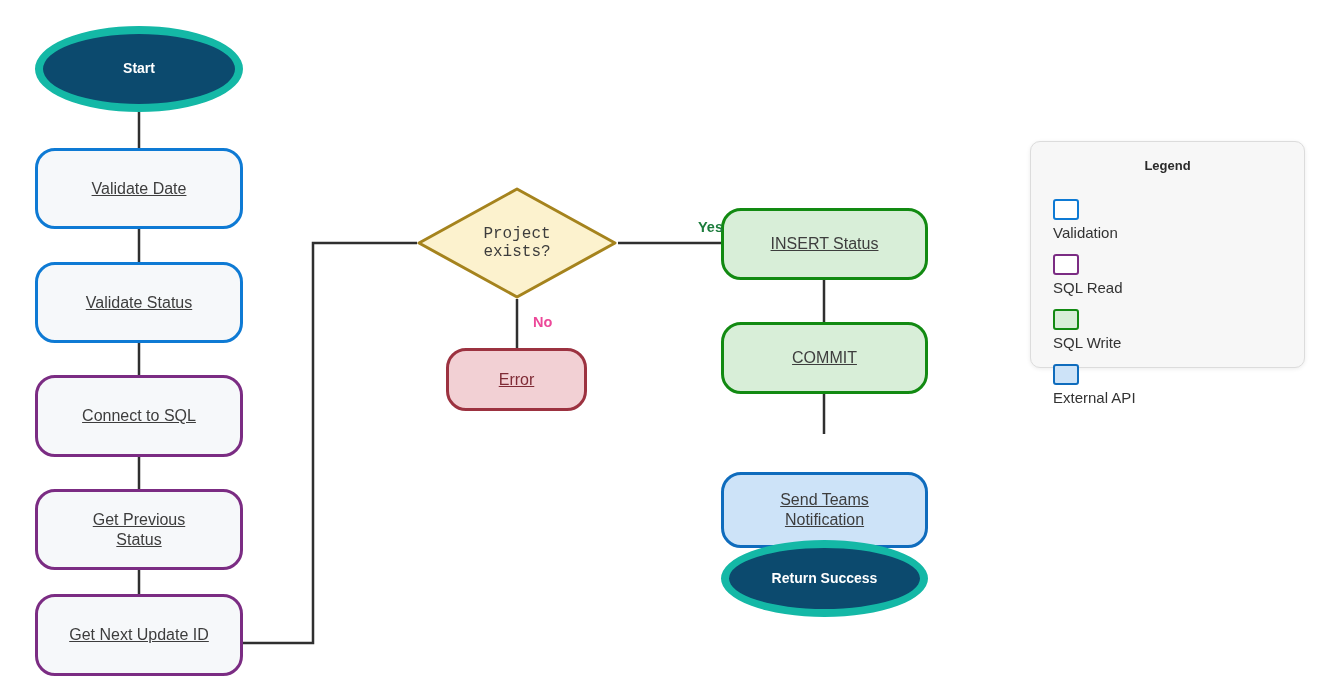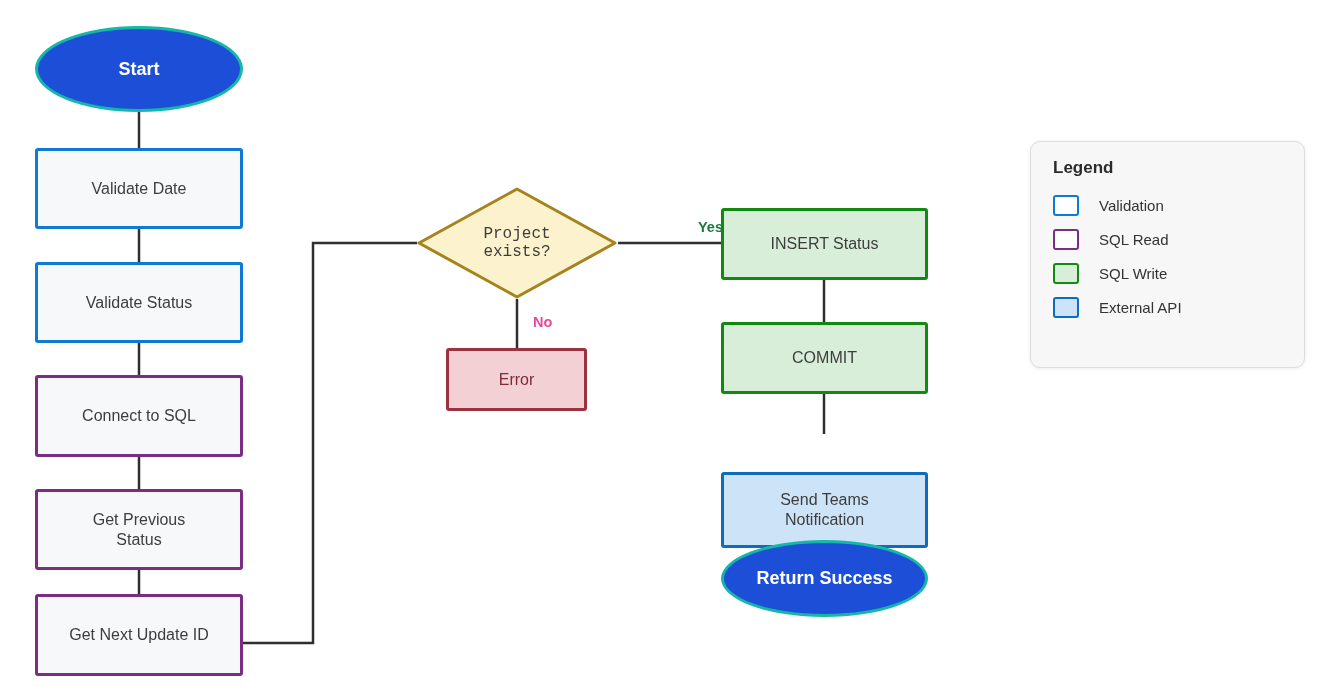--- a/index.html
+++ b/index.html
@@ -6,50 +6,50 @@
   .canvas{
     position:relative;width:1330px;height:700px;background:#ffffff;overflow:hidden;
     font-family:"Liberation Sans","DejaVu Sans",sans-serif;color:#3d3d3d;
   }
   svg.edges{position:absolute;left:0;top:0;z-index:0;}
   svg.edges path{stroke:#2f2f2f;stroke-width:2.5;fill:none;}
   .node{
     position:absolute;z-index:2;display:flex;align-items:center;justify-content:center;
     text-align:center;font-size:16px;line-height:1.25;box-sizing:border-box;
   }
-  .process{background:#f6f8fa;border-radius:3px;border:3px solid transparent;}
+  .process{background:#f6f8fa;border-radius:20px;border:3px solid transparent;text-decoration:underline;}
   .b-validate{border-color:#0e7ad4;}
   .b-sqlread{border-color:#7b2c83;}
   .b-sqlwrite{border-color:#128a12;background:#d8eed8;}
   .b-api{border-color:#0f6cbd;background:#cde3f8;margin-top:38px;}
   .b-error{border-color:#9c3240;background:#f2d0d4;color:#7f2a35;}
   .ellipse{
-    background:#1d4ed8;border:3px solid #14b8a6;border-radius:50%;
-    color:#ffffff;font-weight:bold;font-size:18px;
+    background:#0c4a6e;border:8px solid #14b8a6;border-radius:50%;
+    color:#ffffff;font-weight:bold;font-size:14px;
   }
   .diamond{position:absolute;z-index:2;}
   .diamond .dlabel{
     position:absolute;left:0;top:0;width:100%;height:100%;
     display:flex;align-items:center;justify-content:center;text-align:center;
     font-size:16px;color:#3d3d3d;
   }
   .dlabel span{max-width:100px;font-family:Liberation Mono, monospace;}
   .edge-label{position:absolute;z-index:3;font-size:14.5px;font-weight:bold;}
   .lbl-yes{color:#1c7c3c;}
   .lbl-no{color:#ec4899;}
   .wrap120{max-width:125px;display:inline-block;}
   .wrap150{max-width:150px;display:inline-block;}
   .legend{
     position:absolute;left:1030px;top:141px;width:275px;height:227px;z-index:2;
     background:#f7f7f7;border:1px solid #dcdcdc;border-radius:10px;
     box-shadow:0 1px 4px rgba(0,0,0,0.08);box-sizing:border-box;
     padding:16px 22px;display:flex;flex-direction:column;gap:13px;
   }
-  .legend-title{font-size:17px;font-weight:bold;color:#2b2b2b;text-align:left;margin-bottom:4px;}
-  .legend-item{display:flex;align-items:center;gap:20px;}
+  .legend-title{font-size:13px;font-weight:bold;color:#2b2b2b;text-align:center;margin-bottom:13px;}
+  .legend-item{display:flex;align-items:flex-start;gap:4px;flex-direction:column;}
   .swatch{
     width:26px;height:21px;box-sizing:border-box;border:2.5px solid #888;
     border-radius:3px;background:#ffffff;flex:0 0 auto;
   }
   .legend-label{font-size:15px;color:#333333;}
 </style>
 </head>
 <body>
 
 <div class="canvas">

